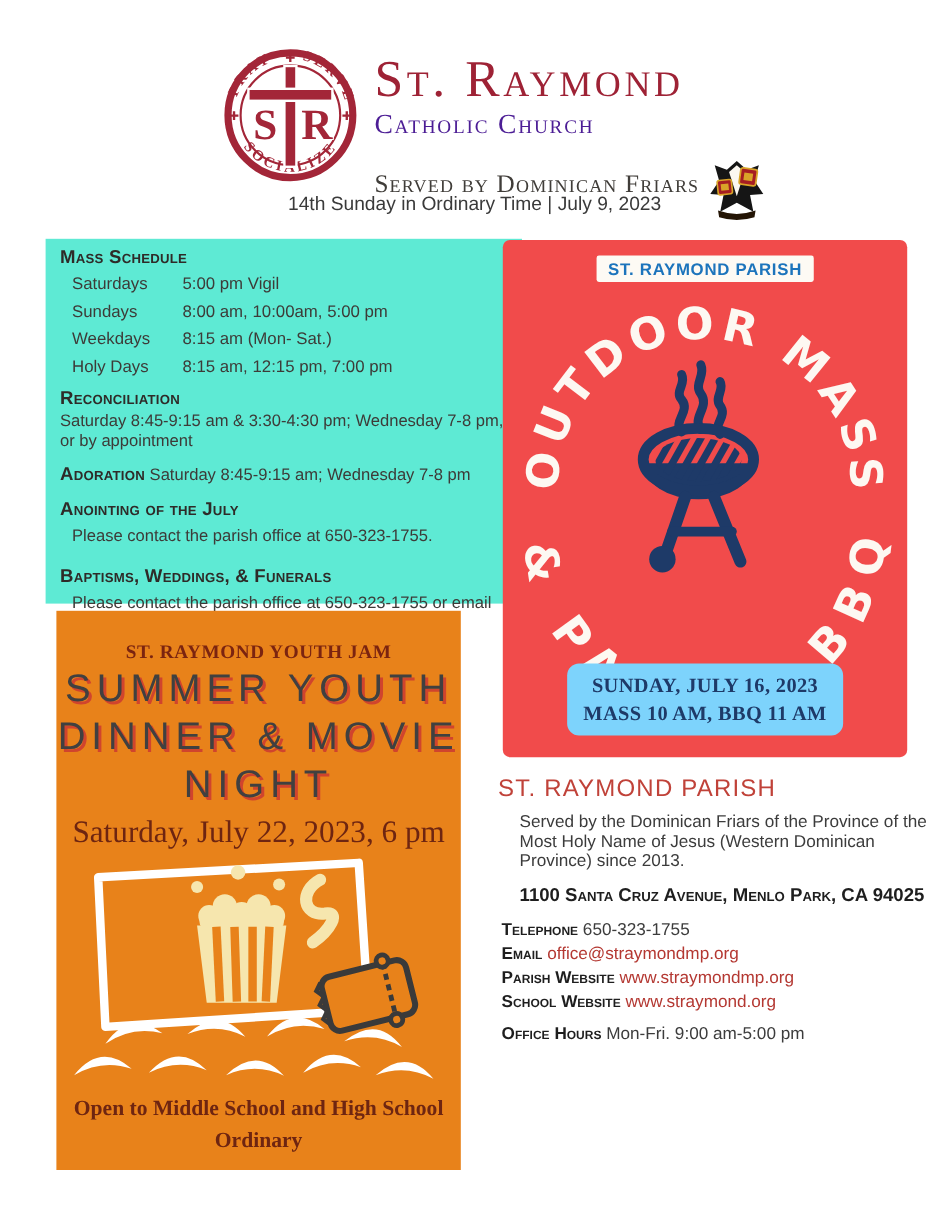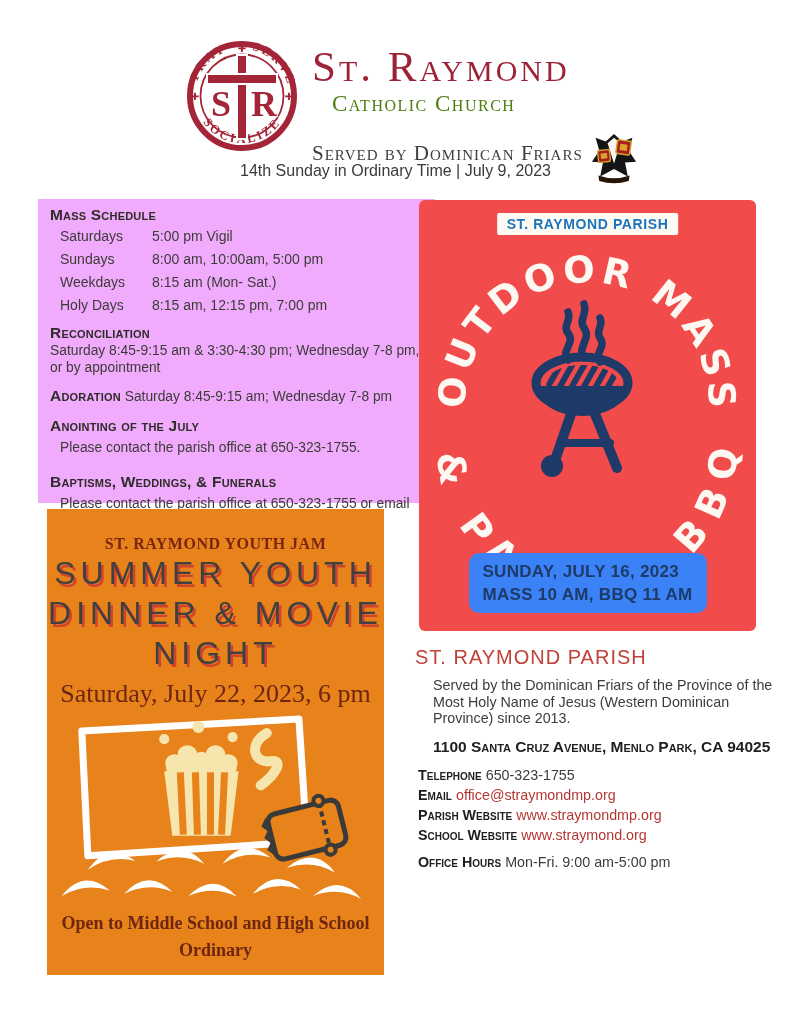--- a/index.html
+++ b/index.html
@@ -11,37 +11,37 @@
 
   
   .seal { position:absolute; left:184px; top:38px; width:116px; height:116px; }
   .header-text { position:absolute; left:312px; top:44px; }
   .church-title {
     font-family:"Liberation Serif", serif; font-variant:small-caps;
     font-size:43px; line-height:46px; letter-spacing:3px; color:#9E2235;
   }
   .church-subtitle {
     font-family:"Liberation Serif", serif; font-variant:small-caps;
-    font-size:23px; line-height:26px; letter-spacing:1.5px; color:#4d7c0f; margin-top:1px;margin-left:20px;
+    font-size:23px; line-height:26px; letter-spacing:1.5px; color:#4c1d95; margin-top:1px;
   }
   .tagline-row { display:flex; align-items:center; margin-top:4px; }
   .church-tagline {
     font-family:"Liberation Serif", serif; font-variant:small-caps;
     font-size:21px; letter-spacing:1px; color:#403D39;
   }
   .crest { width:46px; height:54px; margin-left:8px; margin-top:10px; }
   .date-line {
     position:absolute; left:0; top:162px; width:100%; text-align:center;
     font-size:16px; color:#3A3A3A;
   }
 
   
   .info-box {
     position:absolute; left:38px; top:199px; width:397px; height:304px;
-    background:#f0abfc; padding:7px 12px 0 12px; color:#3D3B38;
+    background:#5eead4; padding:7px 12px 0 12px; color:#3D3B38;
   }
   .sec-head {
     font-weight:700; font-variant:small-caps; font-size:15.5px; line-height:18px;
     color:#2E2B28; letter-spacing:.2px;
   }
   .schedule { margin:1px 0 7px 10px; }
   .sched-row { display:flex; font-size:14px; line-height:23px; }
   .sched-day { width:92px; }
   .plain { font-size:13.8px; line-height:17px; }
   .recon-text { margin-bottom:11px; }
@@ -57,23 +57,23 @@
     background:#F14B4B; border-radius:6px; overflow:hidden;
   }
   .bbq-badge {
     position:absolute; top:13px; left:50%; transform:translateX(-50%);
     background:#FDFAF4; color:#1C74BC; font-weight:700; font-size:14px;
     letter-spacing:.6px; padding:3px 10px; border-radius:2px; white-space:nowrap;
   }
   .bbq-art { position:absolute; left:0; top:0; width:337px; height:431px; }
   .bbq-date-badge {
     position:absolute; top:353px; left:50%; transform:translateX(-50%);
-    background:#3b82f6; border-radius:10px; padding:7px 14px; 
+    background:#7dd3fc; border-radius:10px; padding:7px 14px; text-align:center;
     color:#1E3A68; font-weight:700; font-size:17px; line-height:23px;
-    letter-spacing:.3px; white-space:nowrap;
+    letter-spacing:.3px; white-space:nowrap;font-family:Liberation Serif, serif;
   }
 
   
   .youth-poster {
     position:absolute; left:47px; top:509px; width:337px; height:466px;
     background:#E8821A; overflow:hidden;
   }
   .yp-kicker {
     position:absolute; top:26px; width:100%; text-align:center;
     font-family:"Liberation Serif", serif; font-weight:700; font-size:16px;

